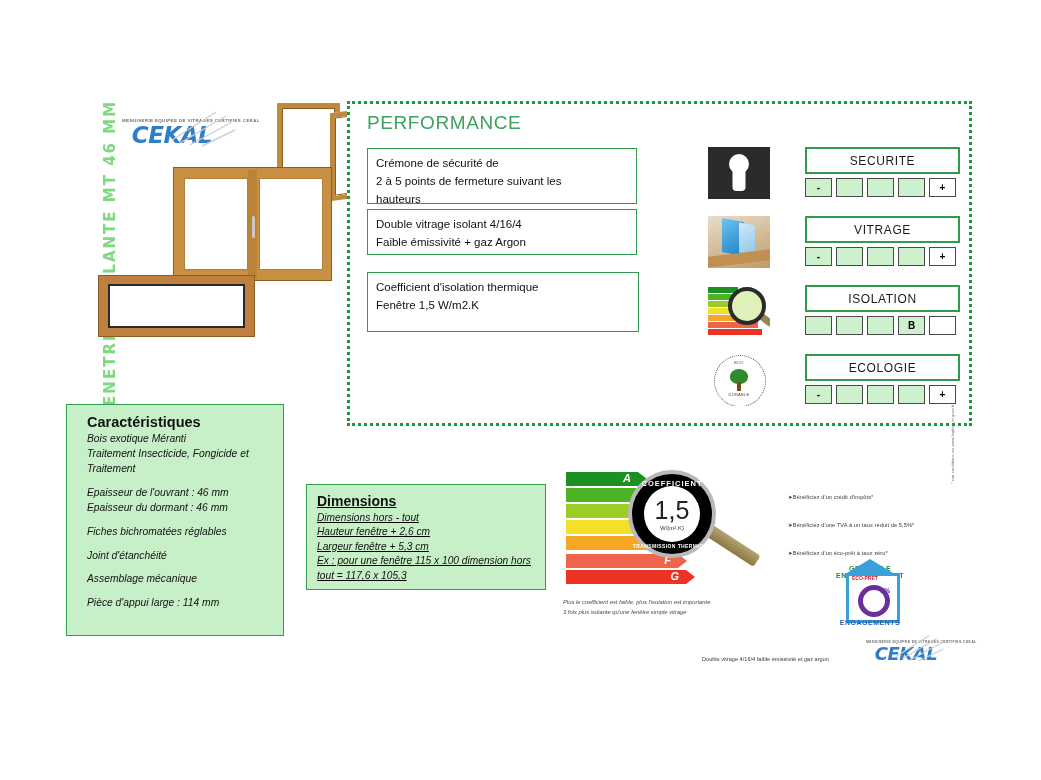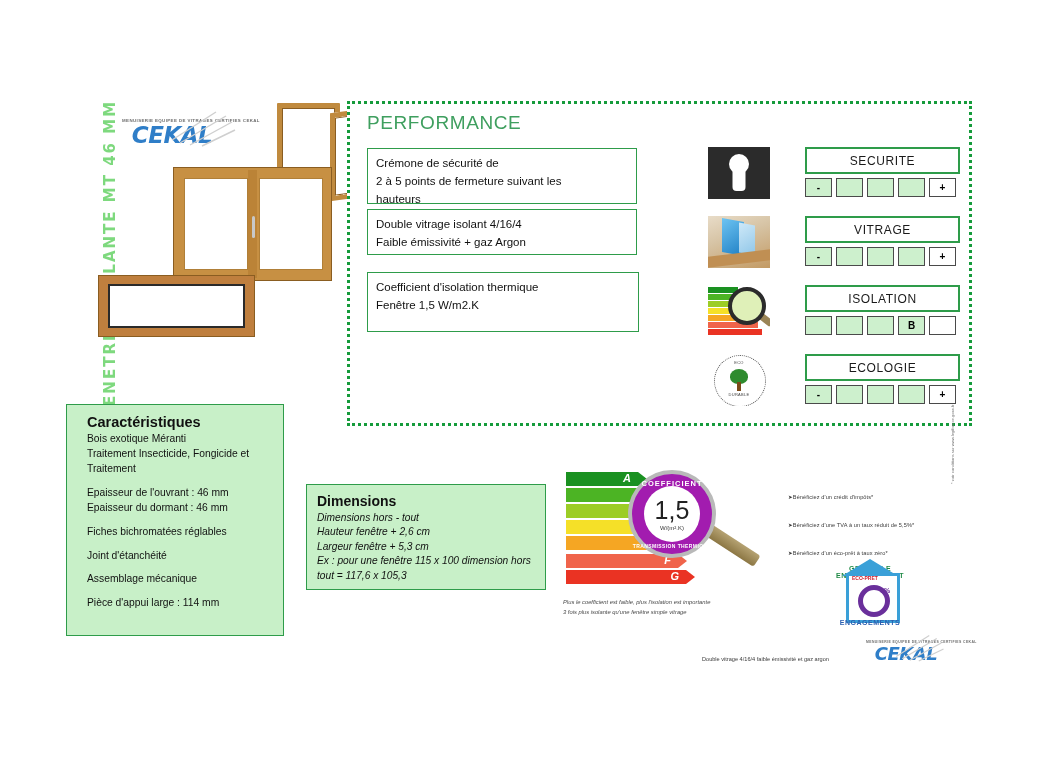--- a/index.html
+++ b/index.html
@@ -101,41 +101,41 @@
   .ico-eco .t1{position:absolute;left:14px;top:6px;right:0;font-size:4px;color:#444;
                text-align:center;width:34px;letter-spacing:.3px;}
   .ico-eco .t2{position:absolute;left:9px;top:38px;font-size:4px;color:#444;
                text-align:center;width:44px;letter-spacing:.3px;}
 
   
   .carac{position:absolute;left:66px;top:404px;width:218px;height:232px;
          border:1.6px solid #2e9c4a;background:#c8f0c8;box-sizing:border-box;
          padding:9px 20px;}
   .carac h3{margin:0 0 2px 0;font-size:14.5px;font-weight:bold;color:#111;}
-  .carac p{margin:0;font-size:10.3px;line-height:1.45;color:#111;}
+  .carac p{margin:0;font-size:10.3px;font-style:italic;line-height:1.45;color:#111;}
   .carac .gap{height:9px;}
 
   
   .dims{position:absolute;left:306px;top:484px;width:240px;height:106px;
         border:1.6px solid #2e9c4a;background:#c8f0c8;box-sizing:border-box;
-        padding:8px 10px;}
+        padding:8px 10px;text-decoration:underline;}
   .dims h3{margin:0 0 2px 0;font-size:14px;font-weight:bold;color:#111;}
   .dims p{margin:0;font-size:10.2px;font-style:italic;line-height:1.42;color:#111;}
 
   
   .thermo-title{position:absolute;left:618px;top:440px;font-size:17.5px;color:#111;
                 letter-spacing:.2px;}
   .elabel{position:absolute;left:566px;top:472px;width:120px;height:118px;}
   .elabel .bar{position:absolute;left:0;height:14px;}
   .elabel .bar .ltr{position:absolute;right:7px;top:0px;color:#fff;font-weight:bold;
                     font-size:11px;font-style:italic;}
   .elabel .bar .tip{position:absolute;right:-9px;top:0;width:0;height:0;
                     border-top:7px solid transparent;border-bottom:7px solid transparent;}
   .mag-big{position:absolute;left:628px;top:470px;width:80px;height:80px;
-           border-radius:50%;background:#a21caf;border:4px solid #b9b9b9;
+           border-radius:50%;background:#000000;border:4px solid #b9b9b9;
            display:flex;align-items:center;justify-content:center;flex-direction:column;}
   .mag-big .inner{width:56px;height:56px;border-radius:50%;background:#fff;
                   display:flex;align-items:center;justify-content:center;flex-direction:column;}
   .mag-big .val{font-size:25px;color:#222;line-height:1;}
   .mag-big .unit{font-size:6px;color:#333;margin-top:2px;}
   .mag-big .arc1{position:absolute;top:5px;left:0;width:100%;text-align:center;
                  font-size:7.5px;font-weight:bold;color:#fff;letter-spacing:1px;}
   .mag-big .arc2{position:absolute;bottom:5px;left:0;width:100%;text-align:center;
                  font-size:5px;font-weight:bold;color:#fff;letter-spacing:.4px;}
   .mag-handle{position:absolute;left:700px;top:538px;width:62px;height:13px;

